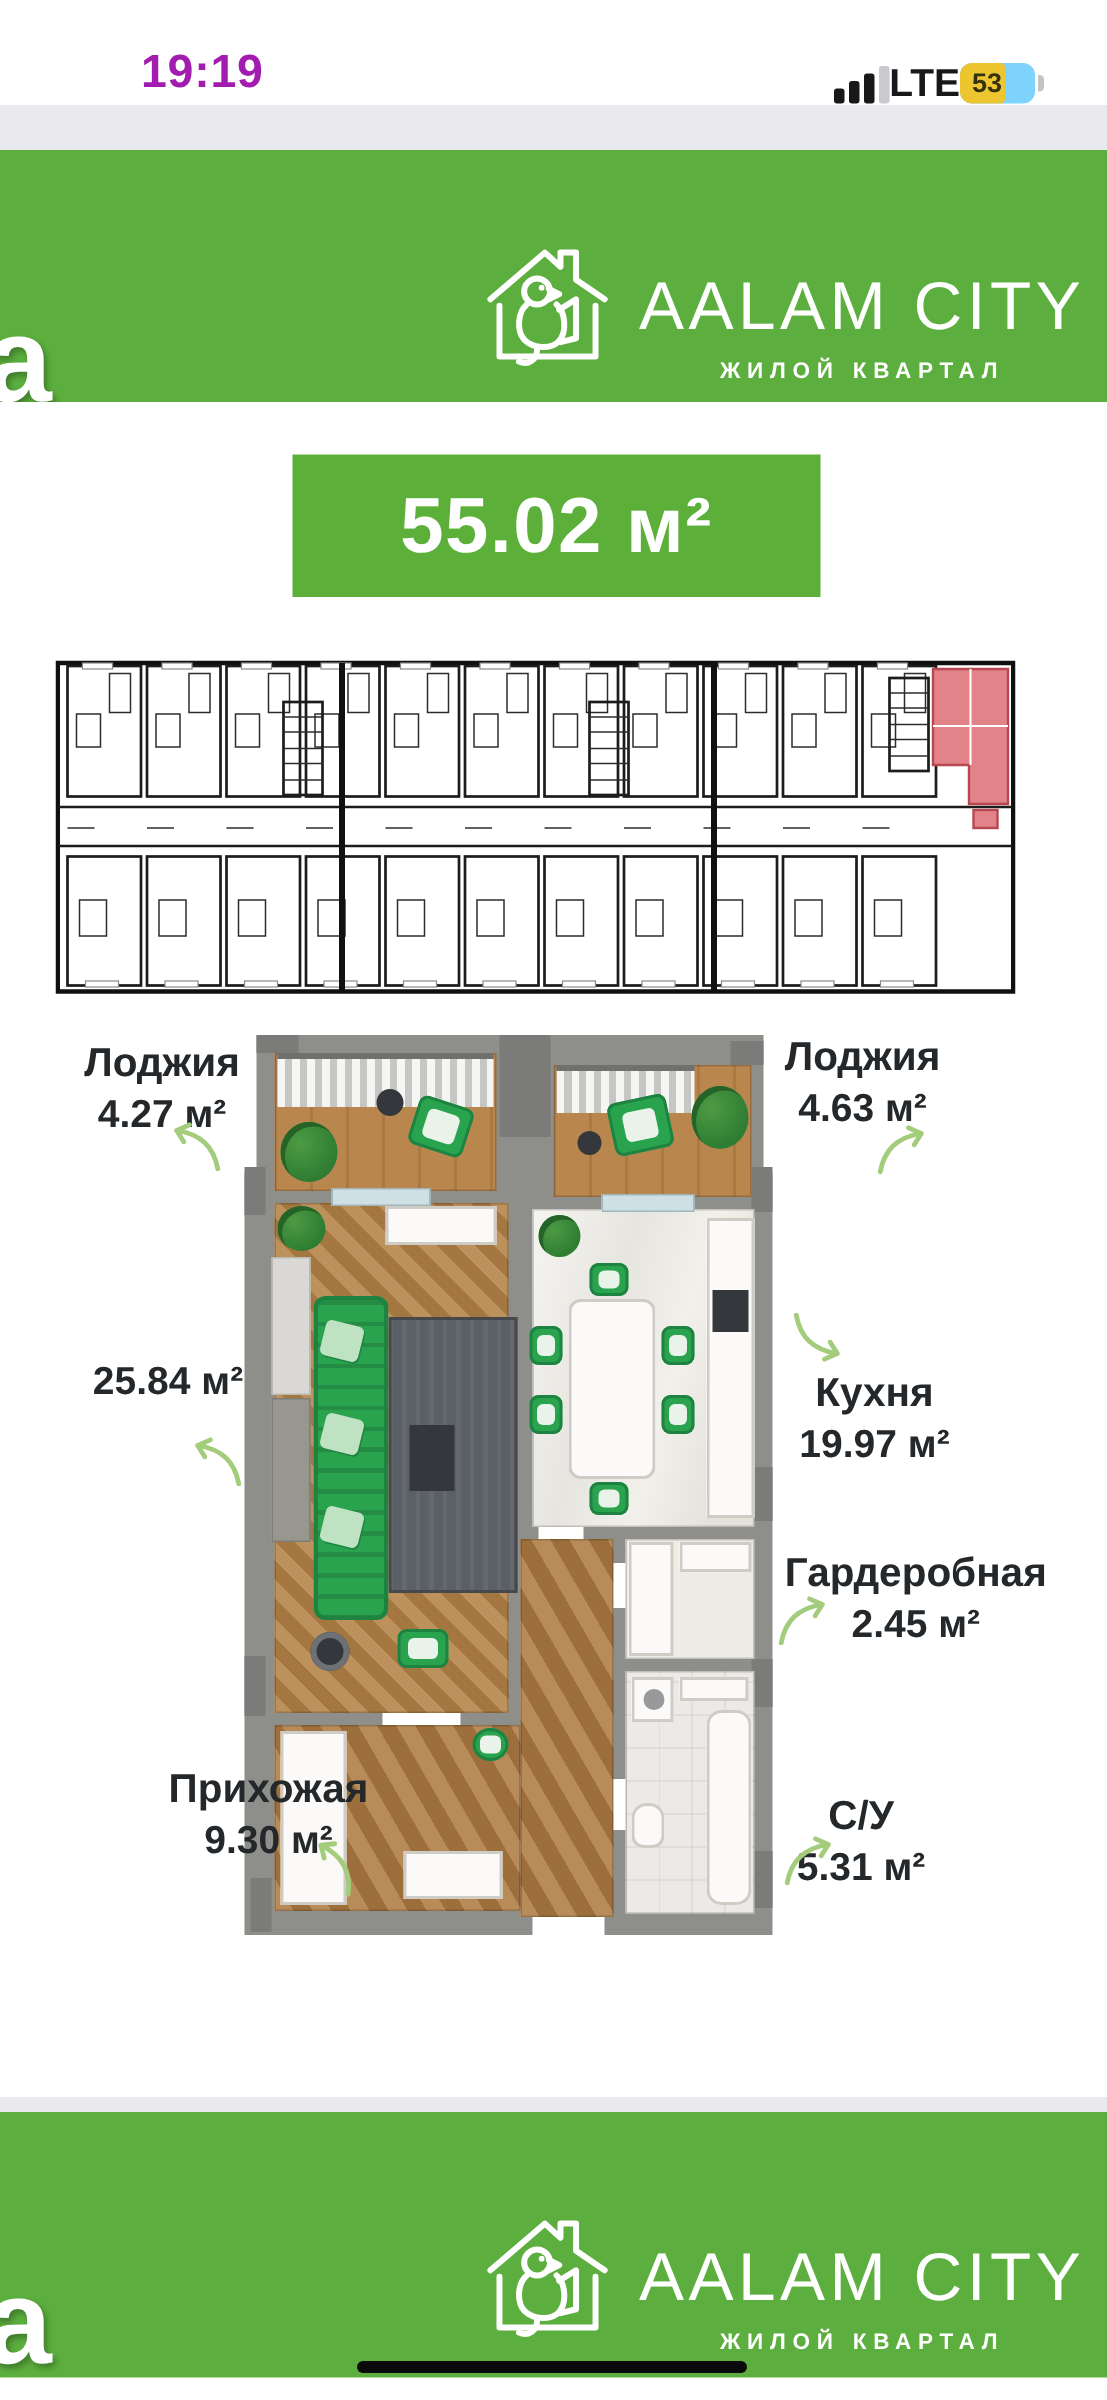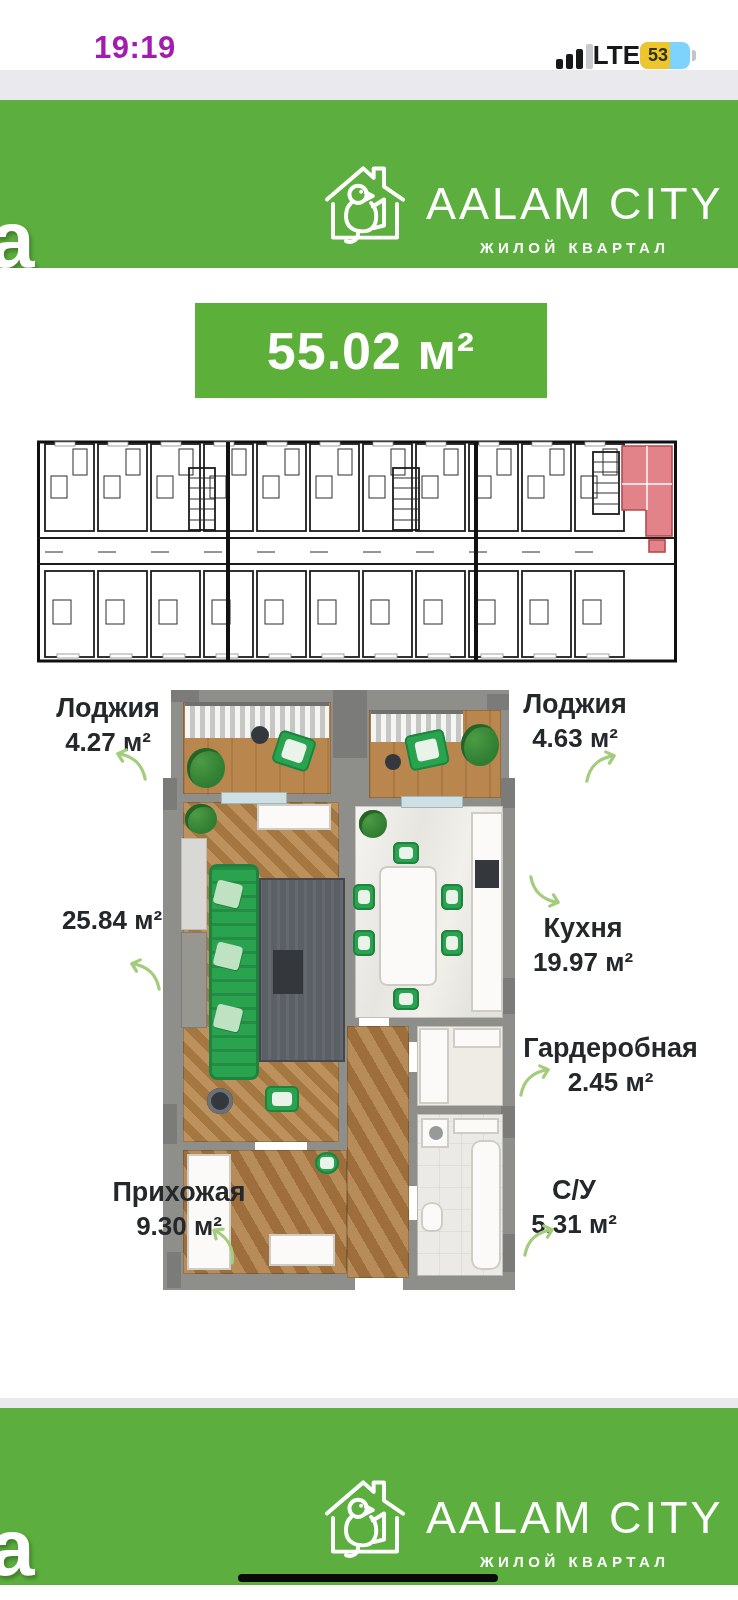--- a/index.html
+++ b/index.html
@@ -301,21 +301,21 @@
 
     <div class="room-label" style="left:105px;top:514px;width:148px">
       <div class="rl-name">Прихожая</div>
       <div class="rl-area">9.30 м²</div>
     </div>
     <svg class="arr w" style="left:204px;top:566px" viewBox="0 0 40 36">
       <path d="M5 33 C8 17 17 9 33 6"></path>
         <path d="M25 2 L34 6 L29 14"></path>
       </svg>
 
-    <div class="room-label" style="left:500px;top:512px;width:148px">
+    <div class="room-label" style="left:500px;top:532px;width:148px">
       <div class="rl-name">С/У</div>
       <div class="rl-area">5.31 м²</div>
     </div>
     <svg class="arr" style="left:520px;top:562px" viewBox="0 0 40 36">
       <path d="M5 33 C8 17 17 9 33 6"></path>
         <path d="M25 2 L34 6 L29 14"></path>
       </svg>
   </div>
 
   <div class="strip" style="top:1398px;height:10px;"></div>

